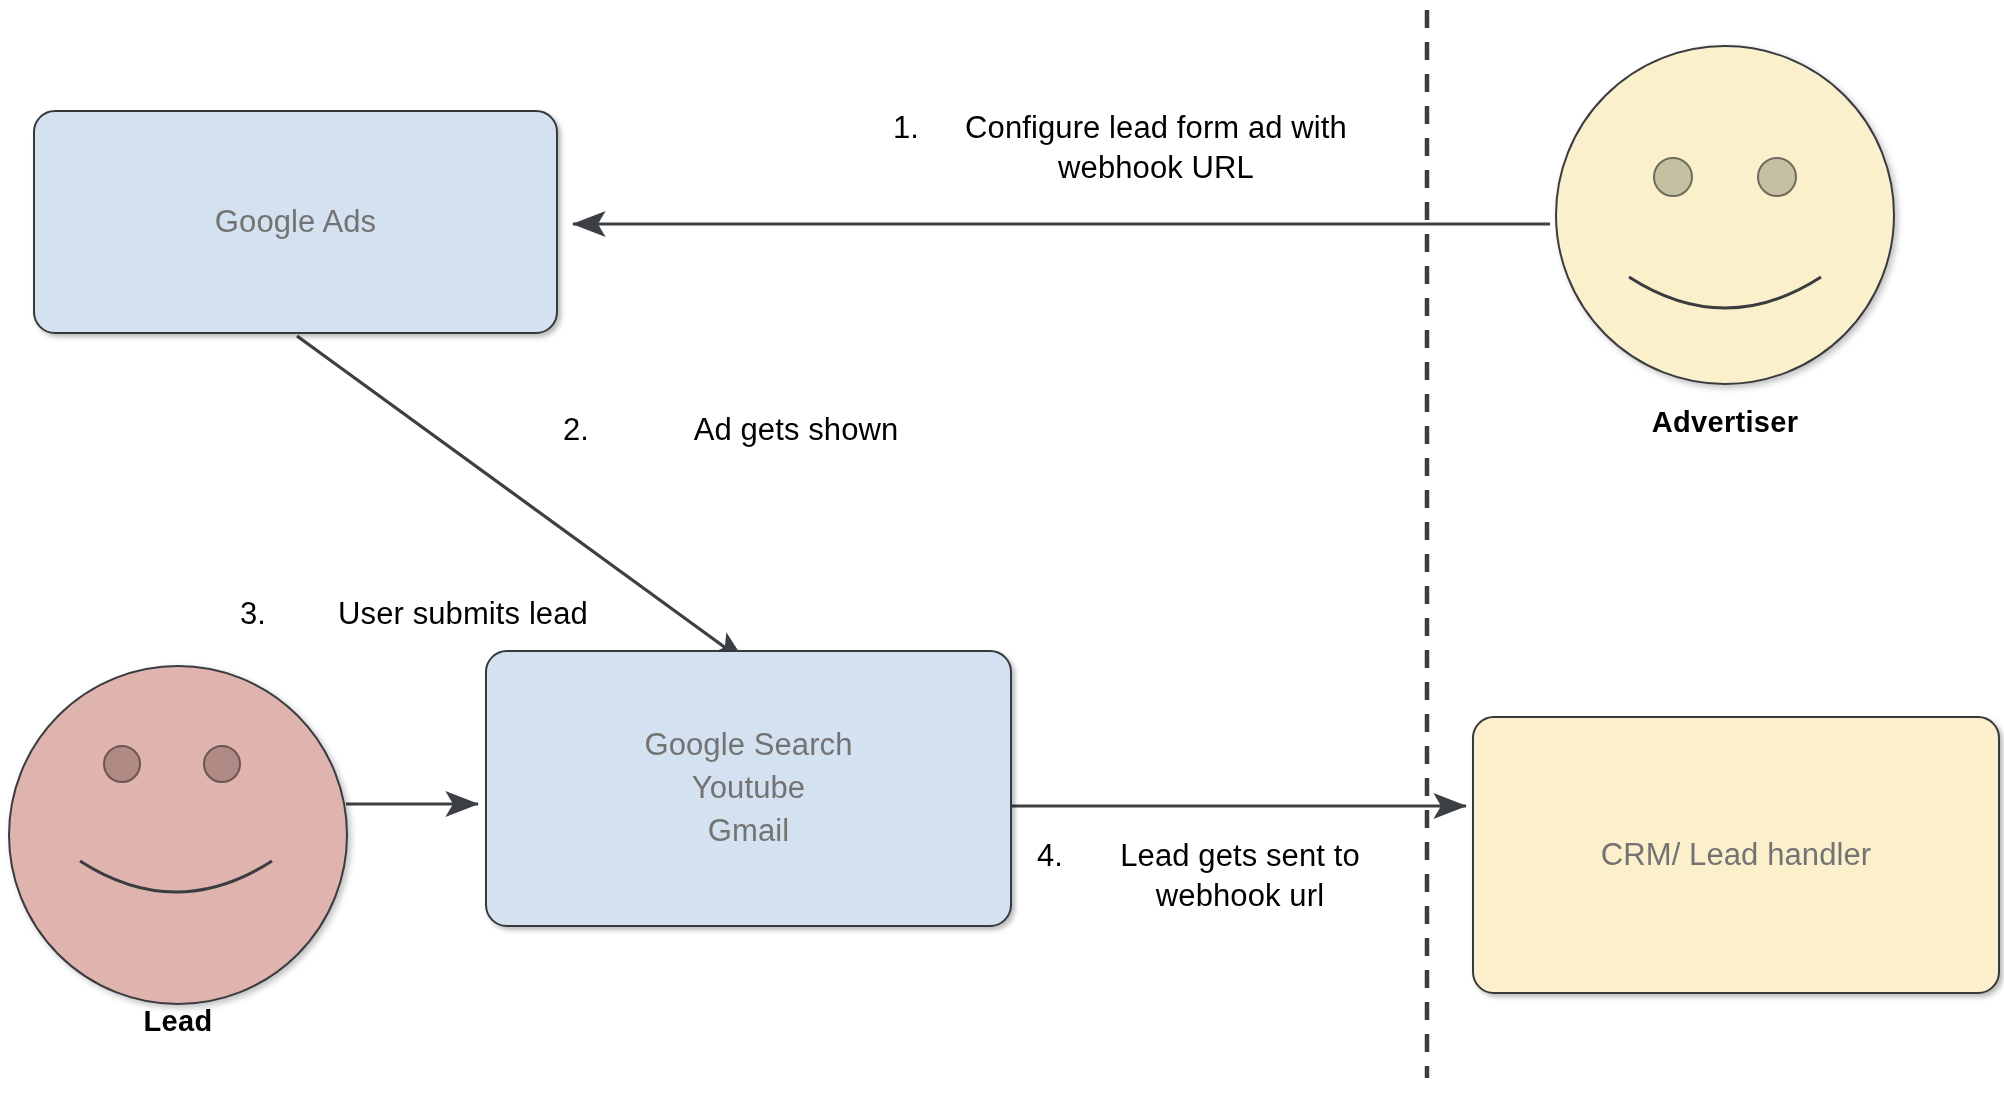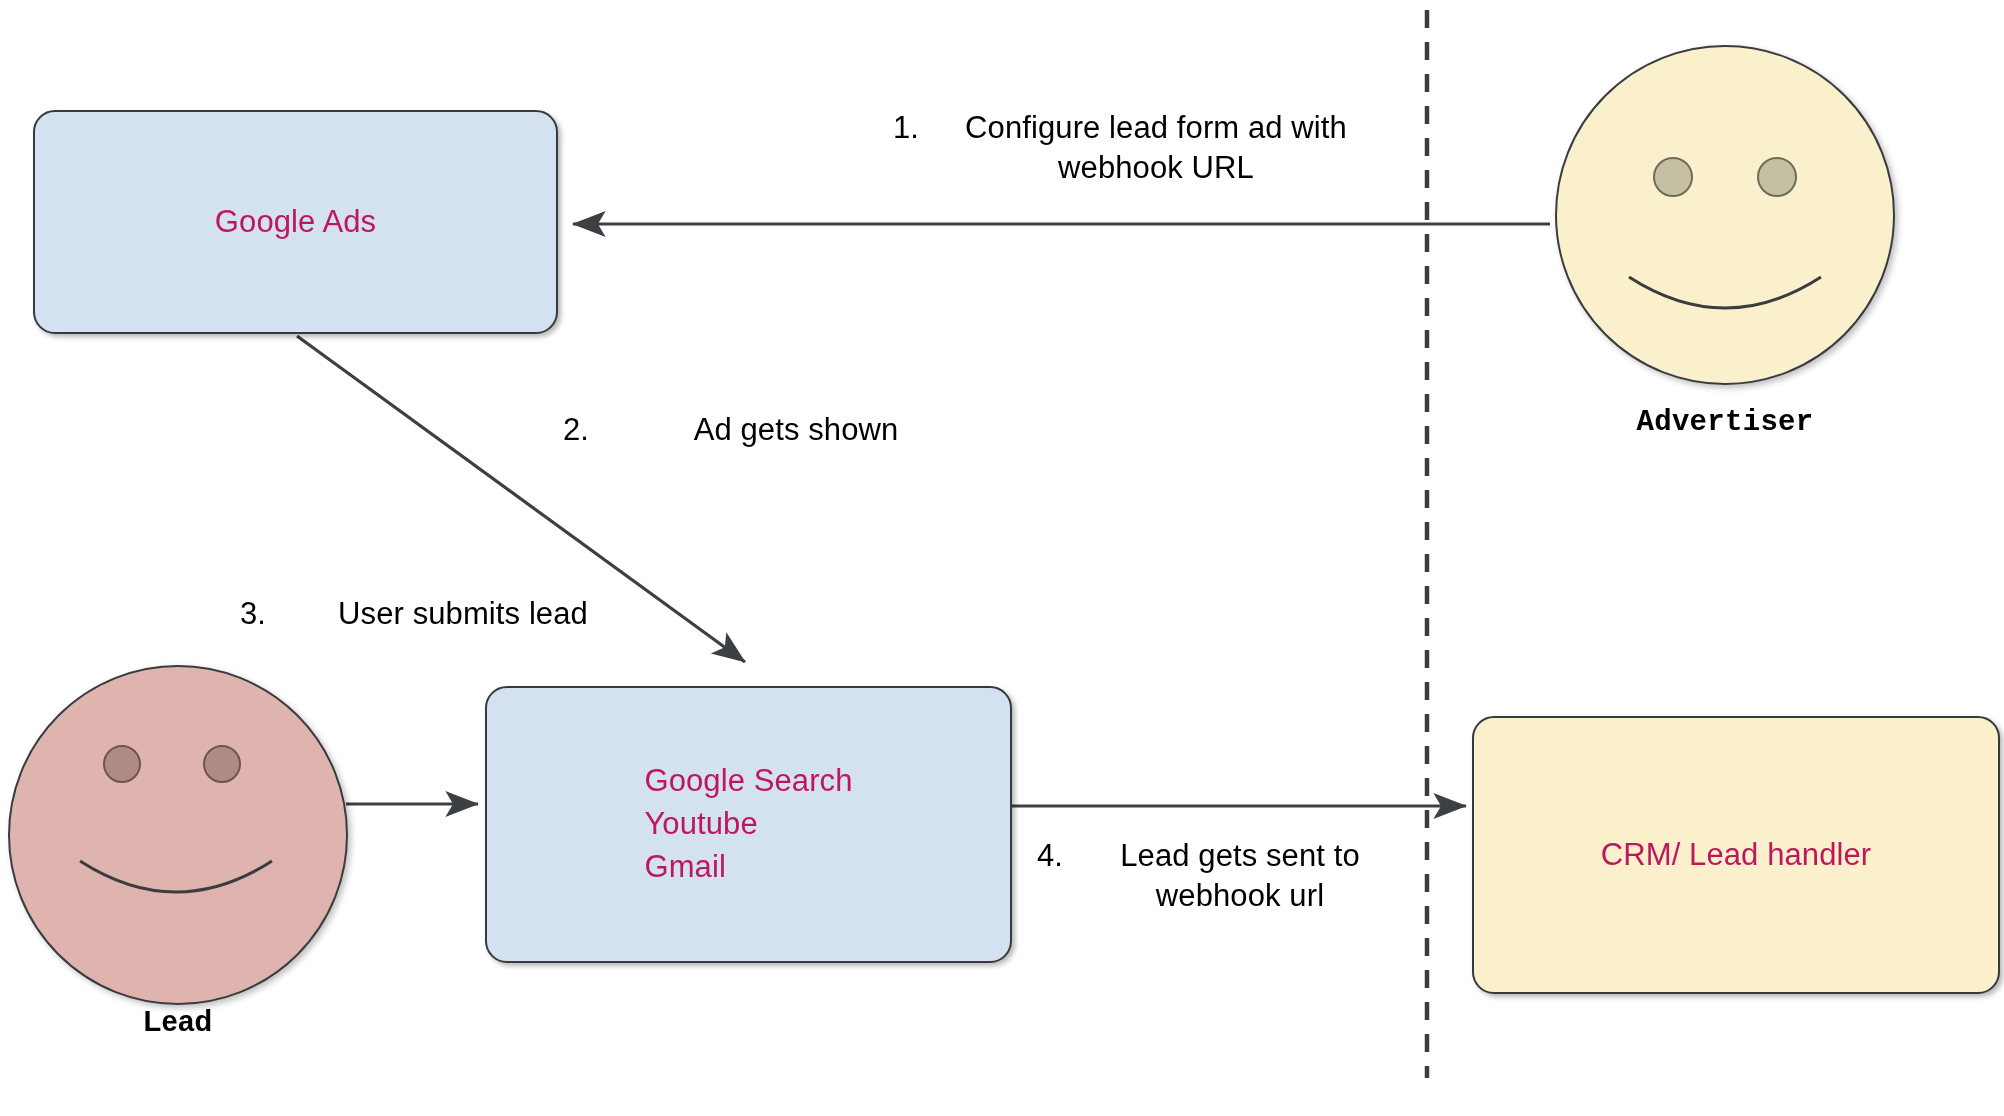--- a/index.html
+++ b/index.html
@@ -23,31 +23,32 @@
   }
   
   .node-box {
     position: absolute;
     box-sizing: border-box;
     border: 2px solid #36393d;
     border-radius: 22px;
     display: flex;
     align-items: center;
     justify-content: center;
+    text-align: center;
     box-shadow: 3px 3px 5px rgba(0,0,0,0.28);
     font-size: 31px;
     line-height: 1.38;
     letter-spacing: 0.1px;
-    color: #be185d;
+    color: #737373;
   }
   .box-blue { background: #d4e1f0; }
   .box-yellow { background: #fbf0cb; }
 
   #node-google-ads  { left: 33px;  top: 110px; width: 525px; height: 224px; }
-  #node-google-surfaces { left: 485px; top: 686px; width: 527px; height: 277px; }
+  #node-google-surfaces { left: 485px; top: 650px; width: 527px; height: 277px; }
   #node-crm { left: 1472px; top: 673px; width: 560px; height: 278px;
               width: 528px; margin-top: 43px; }
 
   .node-label-multiline { white-space: pre-line; }
 
   
   .actor {
     position: absolute;
   }
   .actor-face {
@@ -80,21 +81,21 @@
     color: #000;
     white-space: nowrap;
   }
 
   #actor-advertiser { left: 1555px; top: 45px; width: 340px; height: 340px; }
   #actor-advertiser .actor-face { width: 340px; height: 340px; }
 
   #actor-user { left: 8px; top: 665px; width: 340px; height: 340px; }
   #actor-user .actor-face { width: 340px; height: 340px; }
 
-  #caption-advertiser { left: 1555px; top: 406px; width: 340px; font-family: Liberation Mono, monospace; }
+  #caption-advertiser { left: 1555px; top: 406px; width: 340px; }
   #caption-user { left: 8px; top: 1005px; width: 340px; }
 
   
   .edge-label {
     position: absolute;
     font-size: 31px;
     line-height: 1.30;
     color: #000;
     letter-spacing: 0.1px;
     white-space: pre-line;

